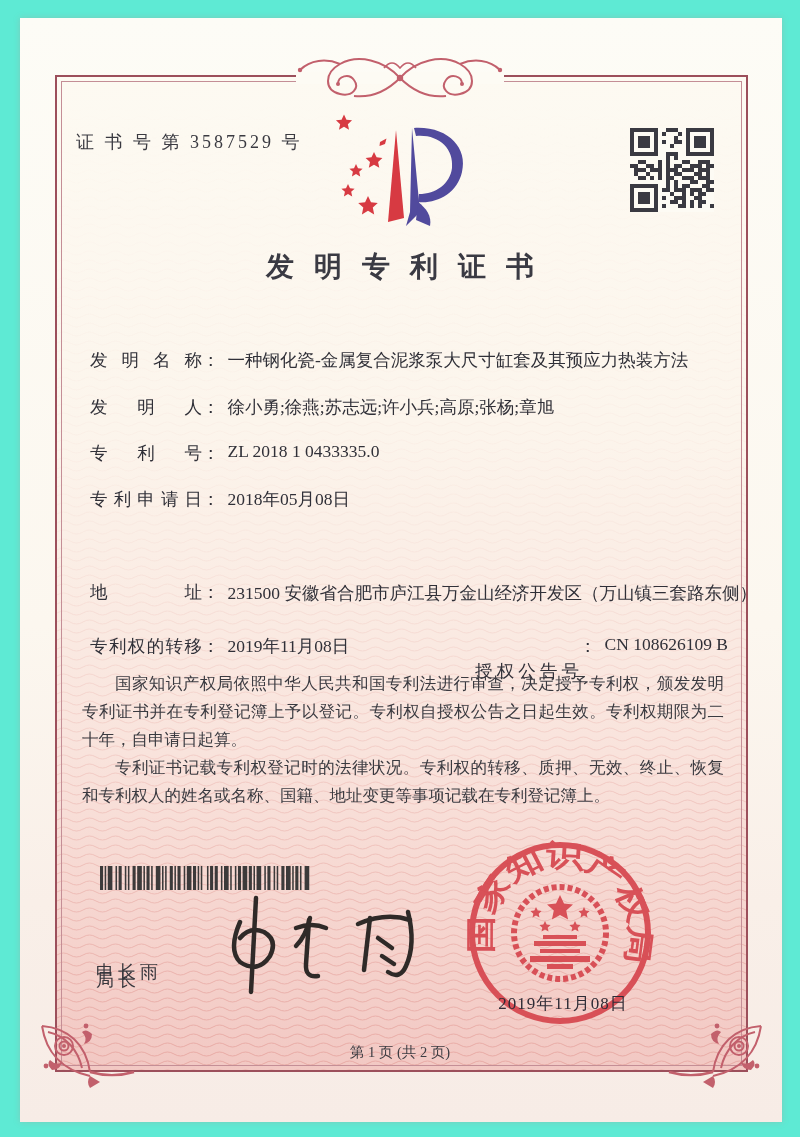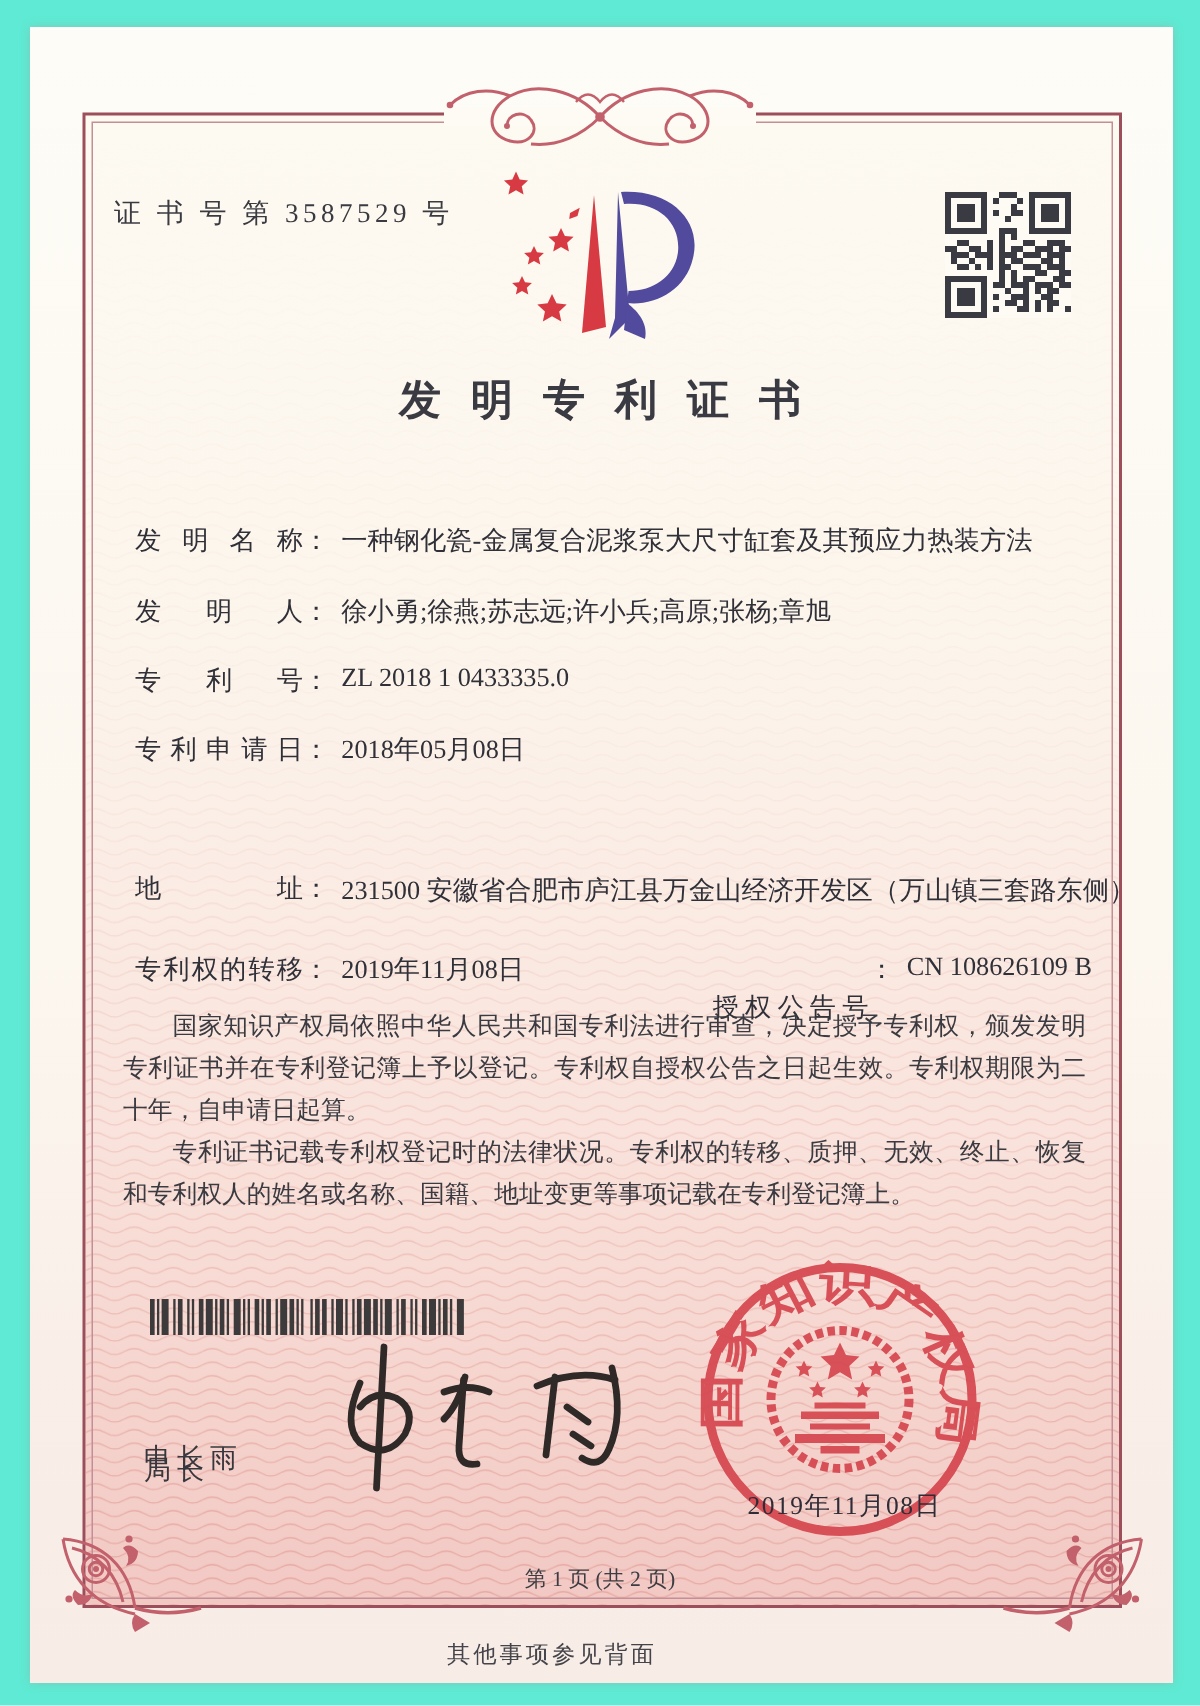--- a/index.html
+++ b/index.html
@@ -483,15 +483,14 @@
       <rect x="-26" y="8" width="52" height="5"></rect>
       <rect x="-20" y="16" width="40" height="4"></rect>
       <rect x="-30" y="23" width="60" height="6"></rect>
       <rect x="-17" y="2" width="34" height="4"></rect>
       <rect x="-13" y="31" width="26" height="5"></rect>
     </g>
   </svg>
   <div class="seal-date">2019年11月08日</div>
 
   <div class="page-info">第 1 页 (共 2 页)</div>
-  <div class="back-note">其他事项参见背面</div>
 
 </div>
 
 </body></html>

